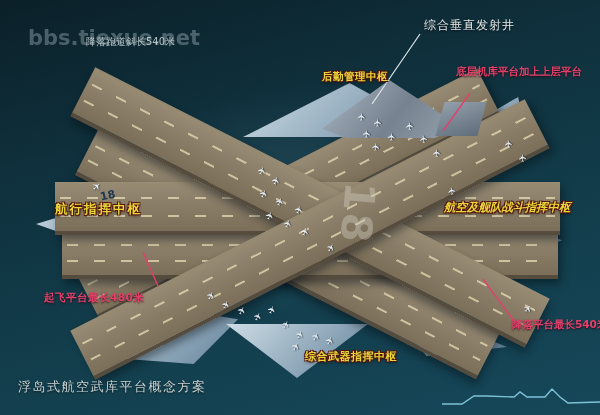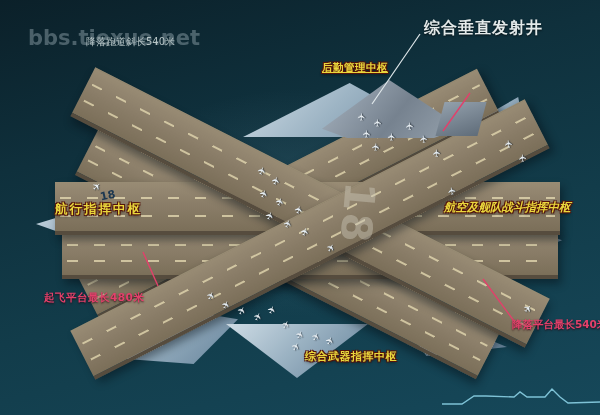--- a/index.html
+++ b/index.html
@@ -51,22 +51,22 @@
     color:#1d3850;transform:rotate(-12deg);line-height:1;}
   
   .plane{position:absolute;font-size:10px;color:#e6edf2;line-height:1;
     text-shadow:0 1px 1px rgba(10,20,30,.8);}
   
   .lbl{position:absolute;white-space:nowrap;line-height:1.25;}
   .lbl-y{font-weight:bold;color:#e9d73c;
     text-shadow:1px 1px 0 #55140a,-1px 1px 0 #55140a,1px -1px 0 #55140a,-1px -1px 0 #55140a,0 2px 3px rgba(0,0,0,.55);}
   .lbl-r{font-weight:bold;color:#e2406b;text-shadow:0 1px 2px rgba(40,0,10,.8);}
   .lbl-w{color:#e4eaea;text-shadow:0 1px 2px rgba(0,0,0,.7);}
-  #vls-label{left:424px;top:18px;font-size:16px;letter-spacing:1px;font-weight:bold;}
-  #logistics-label{left:322px;top:61px;font-size:10.5px;letter-spacing:.5px;text-decoration:underline;}
+  #vls-label{left:424px;top:18px;font-size:12px;letter-spacing:1px;}
+  #logistics-label{left:322px;top:70px;font-size:10.5px;letter-spacing:.5px;}
   #hangar-label{left:456px;top:64px;font-size:10.5px;line-height:14px;}
   #navigation-label{left:55px;top:201px;font-size:12.5px;letter-spacing:2px;}
   #air-fleet-label{left:444px;top:200px;font-size:11.5px;font-style:italic;}
   #takeoff-label{left:44px;top:291px;font-size:10.5px;letter-spacing:.5px;text-align:center;}
   #weapons-label{left:305px;top:350px;font-size:11px;letter-spacing:.5px;}
   #landing-label{left:512px;top:318px;font-size:10.5px;}
   
   #site-name{left:7px;top:3px;font-size:23px;font-weight:bold;color:#e9efef;letter-spacing:1px;}
   #site-url{left:20px;top:26px;font-size:21px;font-weight:bold;color:rgba(170,188,195,.4);margin-left:8px;}
   #spec-line1{left:72px;top:25px;font-size:8px;color:rgba(195,208,208,.9);}
@@ -144,23 +144,25 @@
     <line x1="420" y1="34" x2="372" y2="104" stroke="#dfe7ea" stroke-width="1.2"></line>
     <line x1="470" y1="93" x2="443" y2="131" stroke="#e2406b" stroke-width="1.4"></line>
     <line x1="143" y1="252" x2="158" y2="286" stroke="#e2406b" stroke-width="1.4"></line>
     <line x1="483" y1="279" x2="514" y2="321" stroke="#e2406b" stroke-width="1.4"></line>
     <polyline points="442,404 462,404 474,396 486,396 514,397 520,392 527,397 545,397 552,389 560,397 568,403 600,402" fill="none" stroke="#7ec2d6" stroke-width="1.4"></polyline>
   </svg>
 
   <div id="vls-label" class="lbl lbl-w">综合垂直发射井</div>
   <div id="logistics-label" class="lbl lbl-y">后勤管理中枢</div>
   <div id="hangar-label" class="lbl lbl-r">
+    <div>底层机库平台加上上层平台</div>
   </div>
   <div id="navigation-label" class="lbl lbl-y">航行指挥中枢</div>
   <div id="air-fleet-label" class="lbl lbl-y">航空及舰队战斗指挥中枢</div>
   <div id="takeoff-label" class="lbl lbl-r">起飞平台最长480米</div>
   <div id="weapons-label" class="lbl lbl-y">综合武器指挥中枢</div>
   <div id="landing-label" class="lbl lbl-r">降落平台最长540米</div>
 
   <div id="site-url" class="abs">bbs.tiexue.net</div>
   <div id="spec-line2" class="abs">降落跑道斜长540米</div>
 
+  <div id="caption" class="abs">浮岛式航空武库平台概念方案</div>
 </div>
 
 </body></html>

